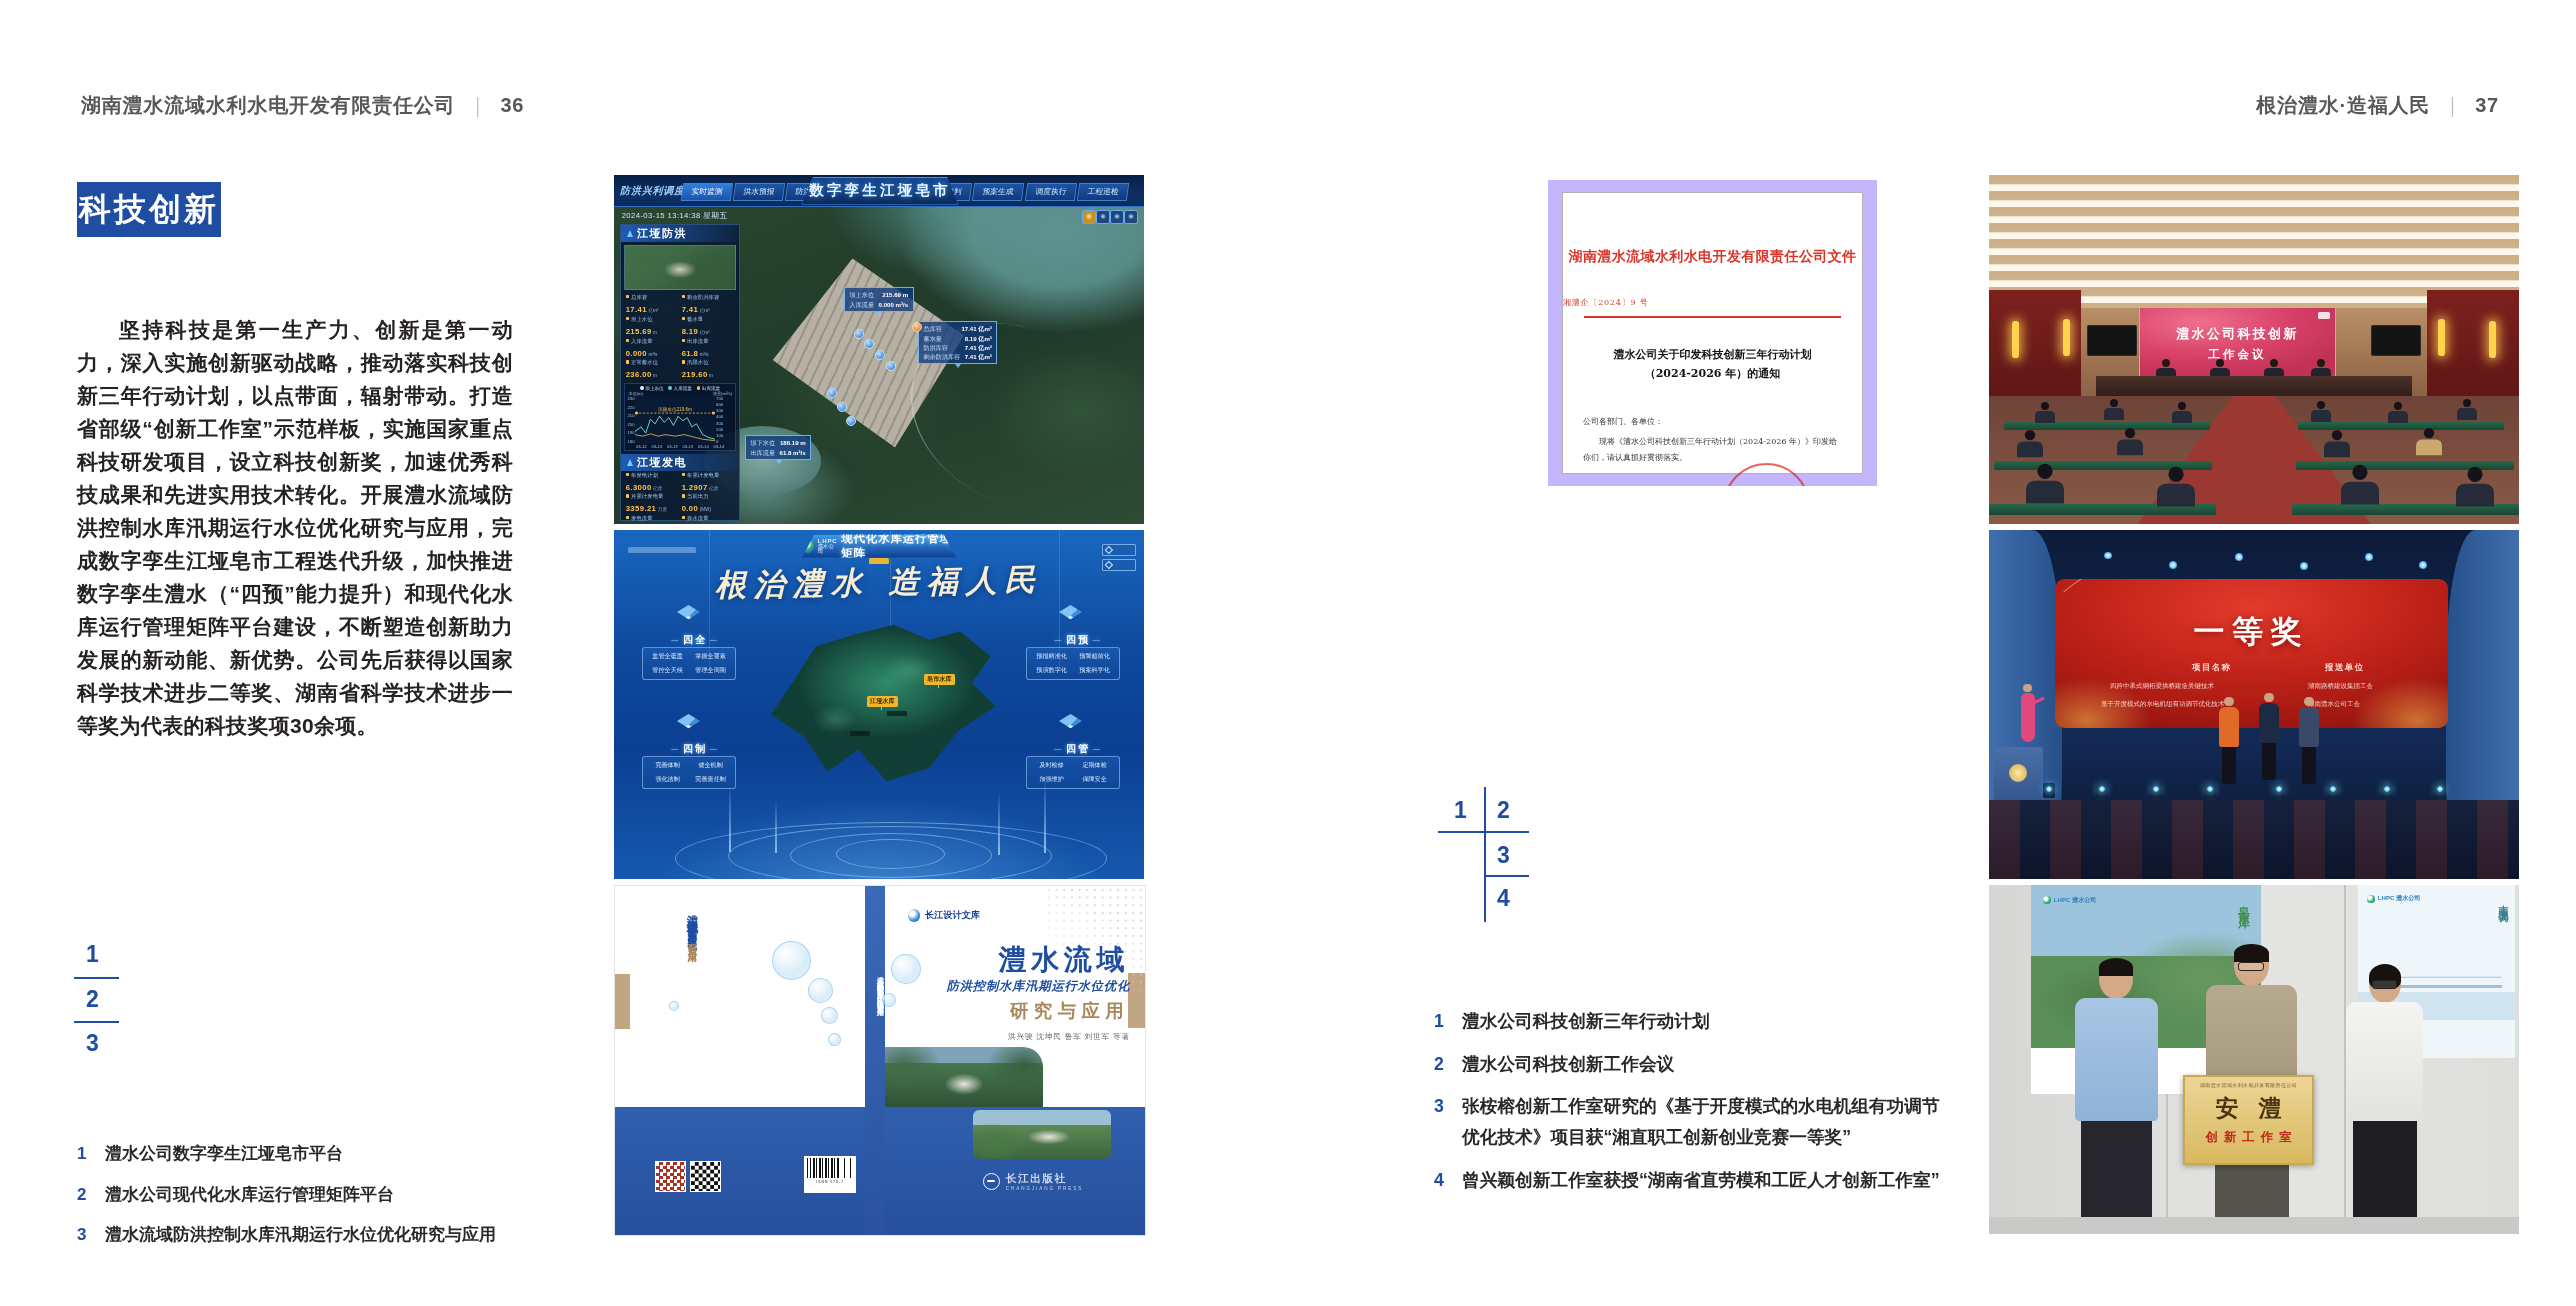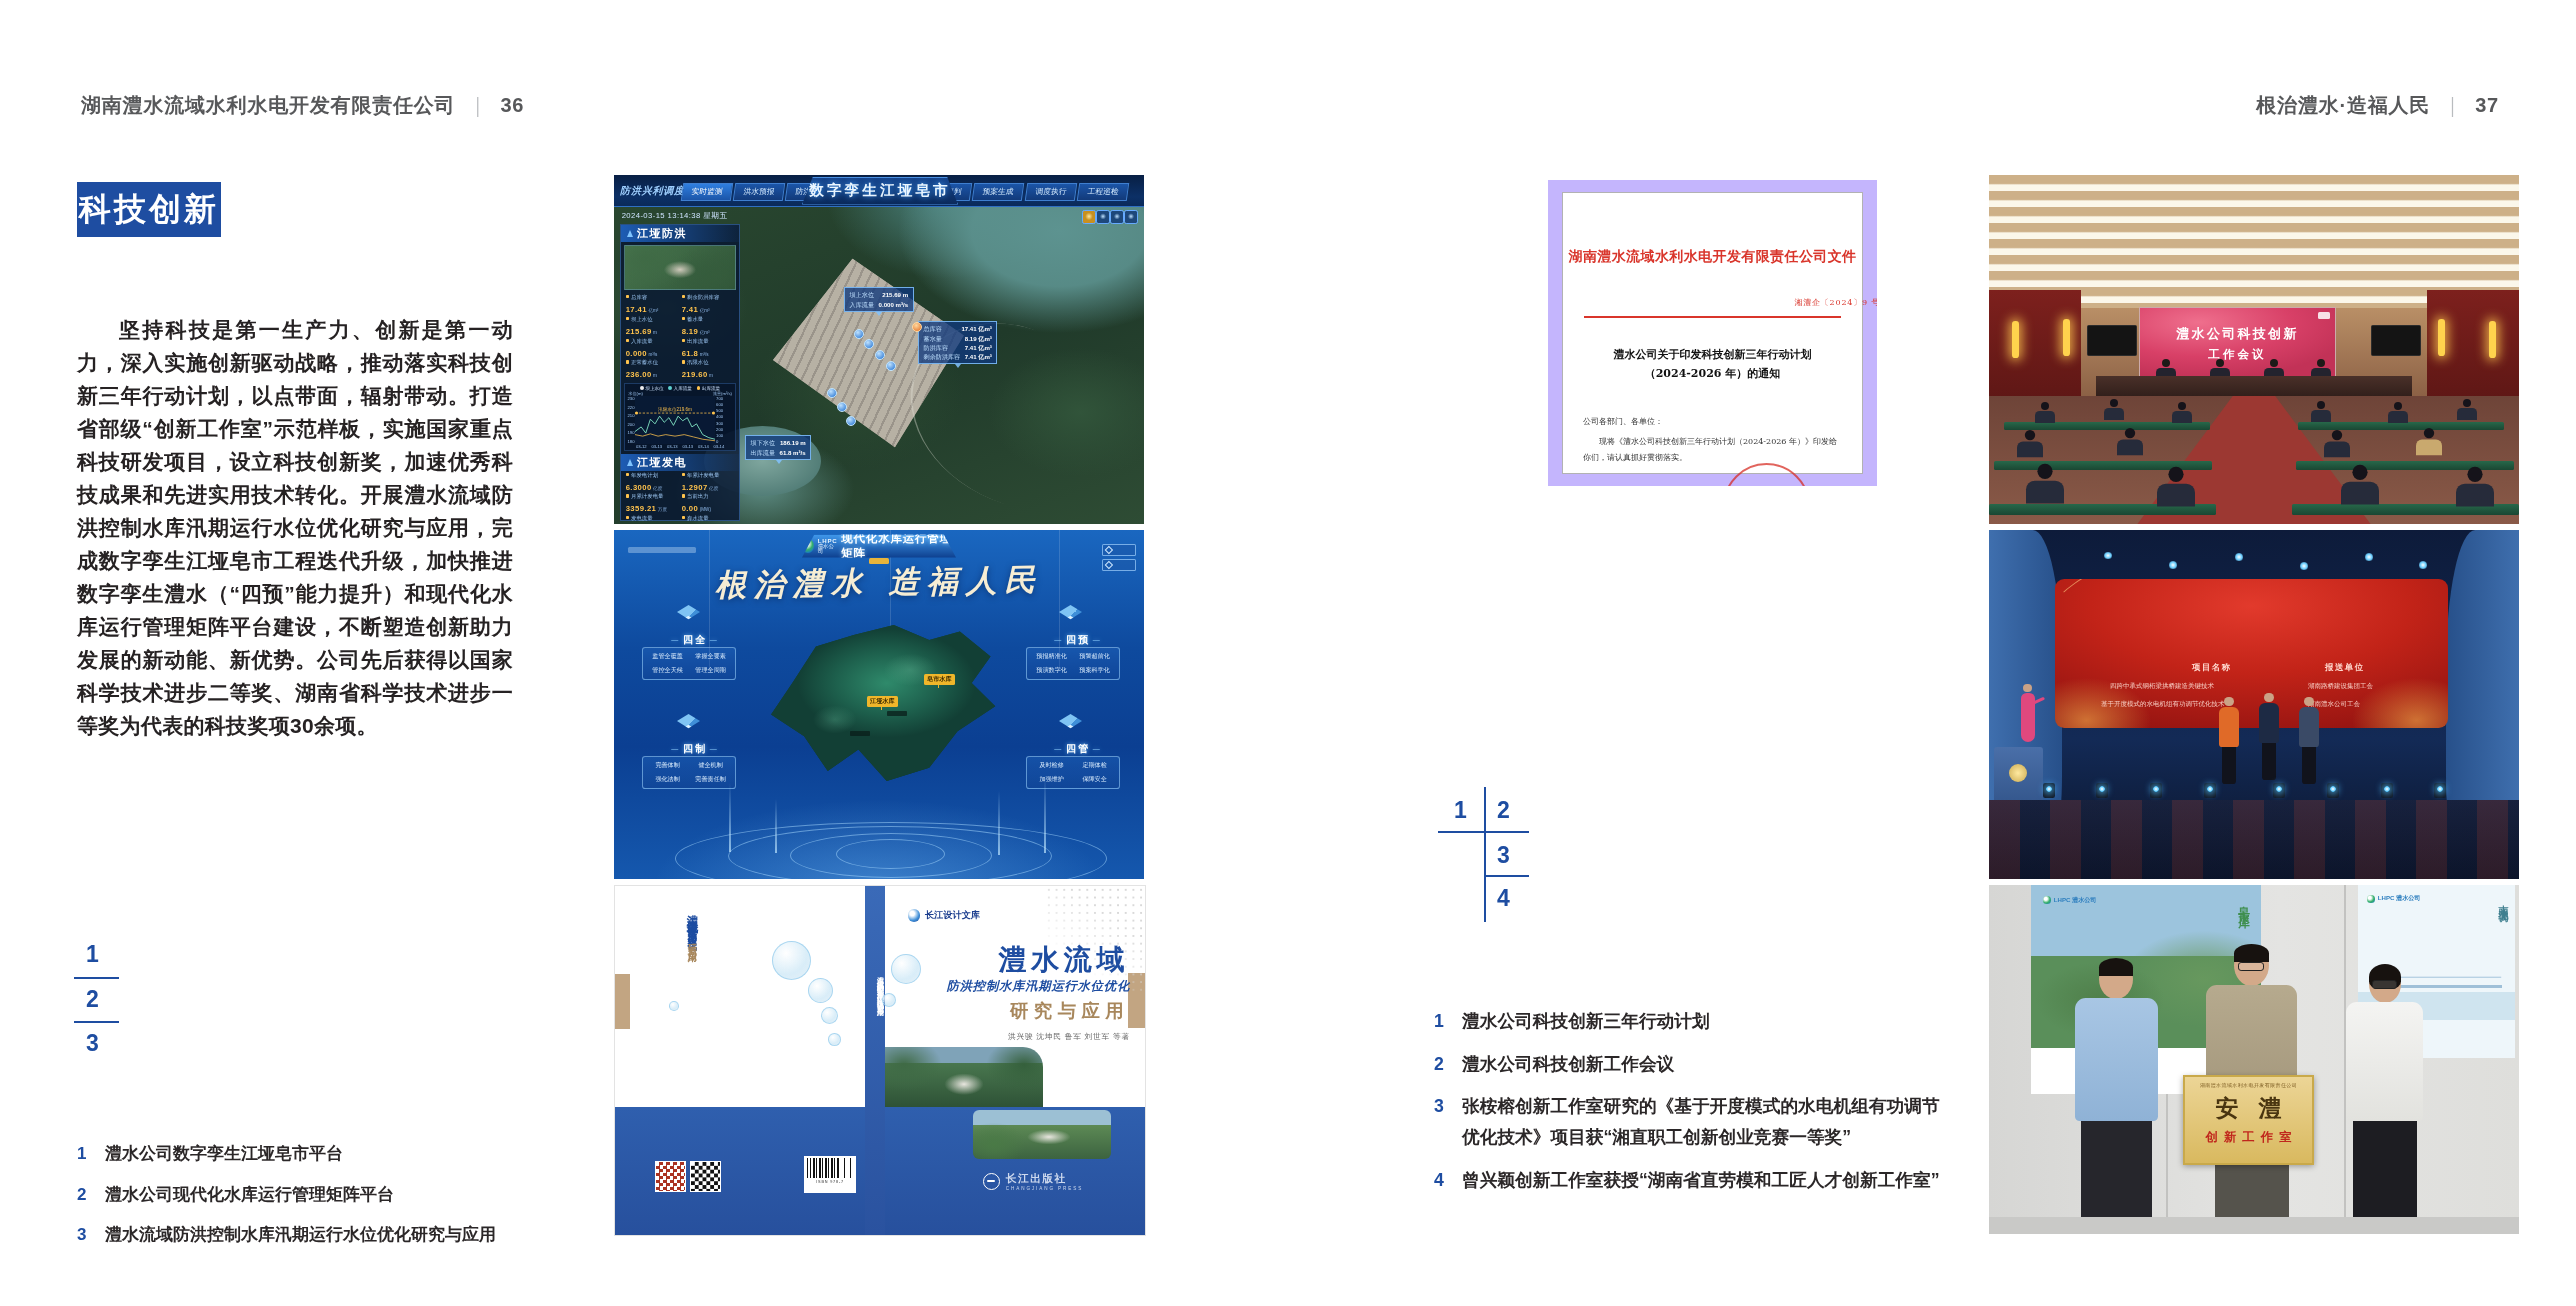--- a/index.html
+++ b/index.html
@@ -163,21 +163,21 @@
       conic-gradient(#111 0 25%,#fff 0 50%,#111 0 75%,#fff 0);background-size:7.7px 7.7px;border:1.5px solid #fff}
   .qr.red{background:conic-gradient(#a32 0 25%,#fff 0 50%,#a32 0 75%,#fff 0);background-size:7px 7px}
   .bar{position:absolute;width:46px;height:32px;background:#fff;padding:2.3px 3.1px}
   .bar i{display:block;height:20px;background:repeating-linear-gradient(90deg,#111 0 1.5px,#fff 1.5px 3.1px,#111 3.1px 3.8px,#fff 3.8px 6.1px)}
   .bar span{display:block;font-size:3.8px;color:#333;text-align:center;margin-top:1.5px;letter-spacing:0.8px}
   
   .doc{left:1548px;top:180px;width:329px;height:306px;background:#c4b5fd}
   .doc-paper{position:absolute;left:14px;top:12.3px;right:14px;bottom:12.3px;background:#fff;border:0.8px solid #b2b2b2;
       font-family:"DejaVu Serif","Liberation Serif",serif}
   .doc-h{position:absolute;left:0;top:55px;width:100%;text-align:center;color:#d9352b;font-weight:bold;font-size:14px;letter-spacing:0.4px}
-  .doc-num{position:absolute;left:18px;top:104px;width:100%;text-align:right;color:#d9352b;font-size:8px;letter-spacing:0.8px}
+  .doc-num{position:absolute;left:0;top:104px;width:100%;text-align:left;color:#d9352b;font-size:8px;letter-spacing:0.8px}
   .doc-rule{position:absolute;left:7%;top:123px;width:86%;height:1.5px;background:#d9352b}
   .doc-t{position:absolute;left:34px;top:152px;right:34px;text-align:center;color:#111;font-weight:bold;font-size:11px;line-height:19px}
   .doc-s{position:absolute;left:20px;top:223px;font-size:8px;color:#333}
   .doc-b{position:absolute;left:20px;top:241px;right:20px;font-size:8px;line-height:15.4px;color:#333;text-indent:2em}
   .doc-seal{position:absolute;left:160px;top:270px;width:83px;height:83px;border:2.3px solid rgba(214,40,30,.72);border-radius:50%}
   .doc-seal i{position:absolute;left:28px;top:28px;width:26px;height:24.6px;background:rgba(214,40,30,.8);
       clip-path:polygon(50% 0,61% 35%,98% 35%,68% 57%,79% 91%,50% 70%,21% 91%,32% 57%,2% 35%,39% 35%)}
   .doc-sg{position:absolute;right:21.5px;top:322px;font-size:8px;color:#333;letter-spacing:0.8px}
   .doc-dt{position:absolute;right:40px;top:346px;font-size:8px;color:#333;letter-spacing:0.8px}
   
@@ -706,20 +706,21 @@
     <div class="p2-rim" style="right:-100px;top:-31px;transform:rotate(14deg)"></div>
     <div class="p2-spot" style="left:115px;top:21.5px"></div>
     <div class="p2-spot" style="left:180px;top:31px"></div>
     <div class="p2-spot" style="left:246px;top:23px"></div>
     <div class="p2-spot" style="left:311px;top:32px"></div>
     <div class="p2-spot" style="left:376px;top:23px"></div>
     <div class="p2-spot" style="left:430px;top:31px"></div>
     <div class="p2-scr">
       <div class="p2-arc" style="left:-31px;top:-46px;width:230px;height:123px;transform:rotate(-12deg)"></div>
       <div class="p2-arc" style="left:-15.4px;top:-31px;width:276px;height:138px;transform:rotate(-8deg)"></div>
+      <div class="p2-t">一等奖</div>
       <span class="p2-col" style="left:137px">项目名称</span>
       <span class="p2-col" style="left:270px">报送单位</span>
       <span class="p2-row" style="left:55px;top:103px">四跨中承式钢桁梁拱桥建造关键技术</span>
       <span class="p2-row" style="left:253px;top:103px">湖南路桥建设集团工会</span>
       <span class="p2-row" style="left:46px;top:121px">基于开度模式的水电机组有功调节优化技术</span>
       <span class="p2-row" style="left:253px;top:121px">湖南澧水公司工会</span>
     </div>
     <div class="p2-host">
         <div class="hd"></div>
         <div class="bd"></div>

